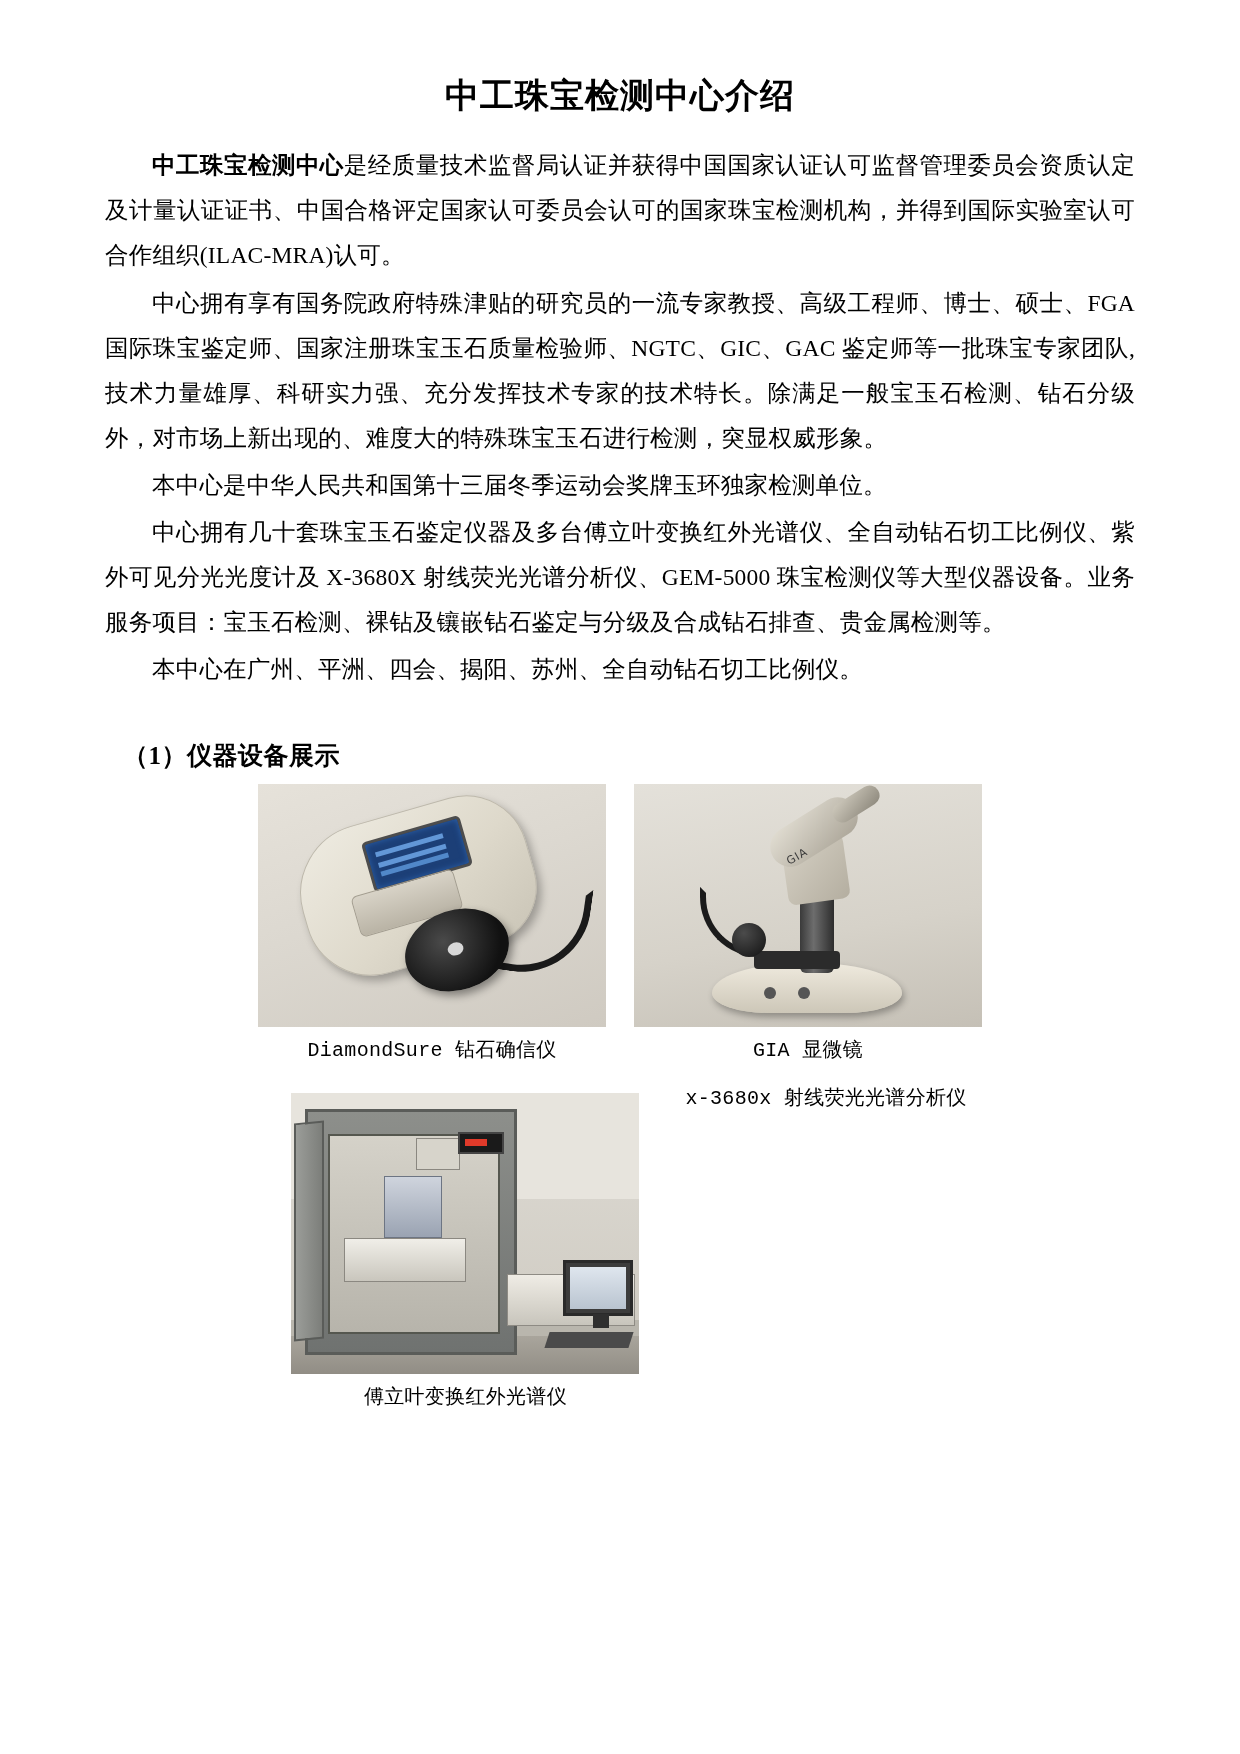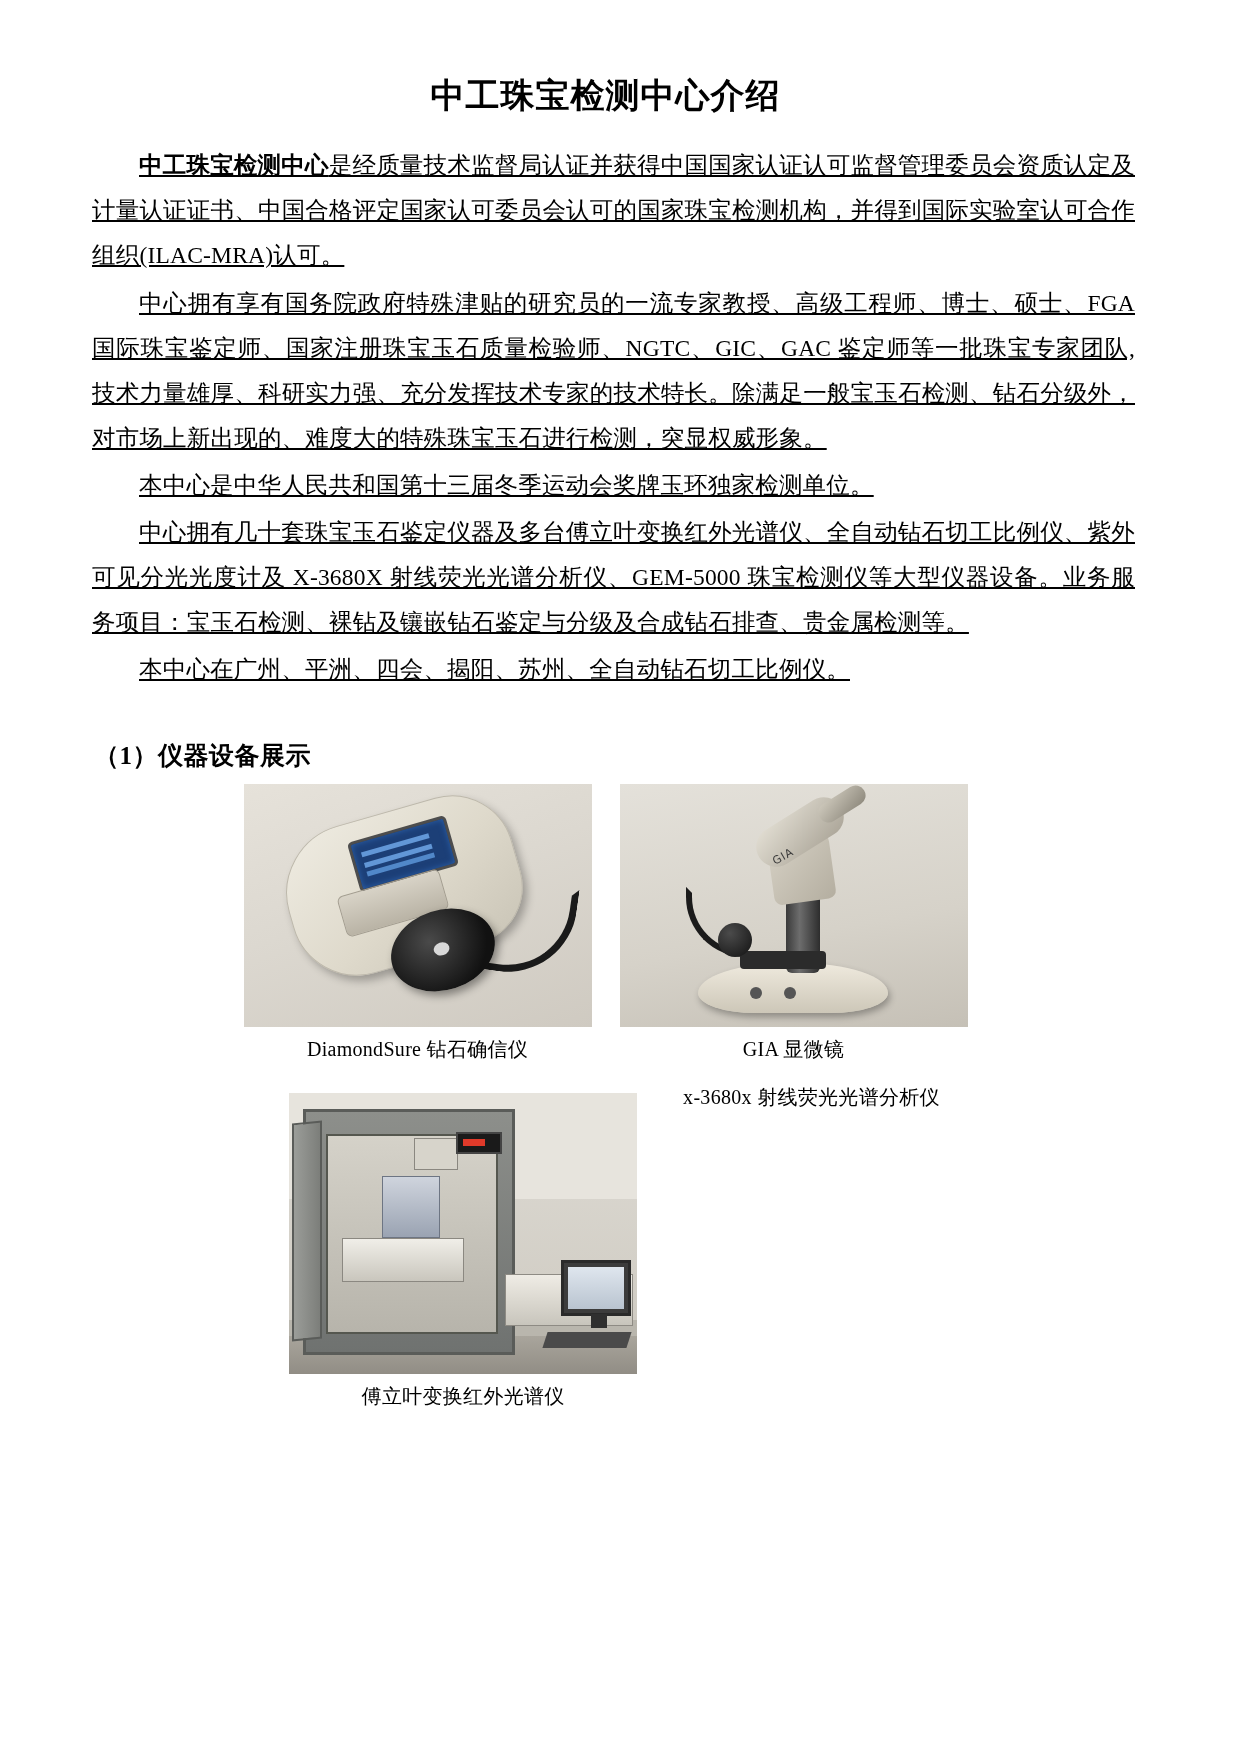--- a/index.html
+++ b/index.html
@@ -12,41 +12,40 @@
     height: 1754px;
     font-family: "Liberation Serif", serif;
     color: #000000;
     position: relative;
     overflow: hidden;
   }
   .page {
     width: 1240px;
     height: 1364px;
     box-sizing: border-box;
-    padding: 55px 105px 0 76px;
+    padding: 55px 105px 0 105px;
     position: relative;
   }
   .doc-title {
     text-align: center;
     font-family: "DejaVu Sans", sans-serif;
     font-weight: bold;
     font-size: 34px;
     letter-spacing: 1px;
     margin: 18px 0 26px 0;
     line-height: 1.3;
   }
   p.body-par {
     font-size: 23.5px;
     line-height: 1.92;
     text-align: justify;
     text-justify: inter-ideograph;
-    margin: 0 0 2px 16px;
+    margin: 0 0 2px 0;
     text-indent: 2em;
     letter-spacing: 0.2px;
-    text-decoration: underline;
   }
   p.body-par .lead {
     font-family: "DejaVu Sans", sans-serif;
     font-weight: bold;
   }
   .section-heading {
     font-size: 25px;
     margin: 46px 0 12px 18px;
     letter-spacing: 0.5px;
   }
@@ -74,20 +73,21 @@
     background: #d9d6d0;
   }
   .fig-box.tall {
     height: 281px;
   }
   .fig-caption {
     font-size: 20px;
     margin: 9px 0 12px 0;
     letter-spacing: 0.3px;
     text-align: center;
+    font-family: Liberation Mono, monospace;
   }
 
   
   .ds-bg {
     position: absolute; inset: 0;
     background: linear-gradient(160deg,#e6e2da 0%, #dcd8d0 45%, #cfcac1 100%);
   }
   .ds-body {
     position: absolute;
     left: 42px; top: 26px;

